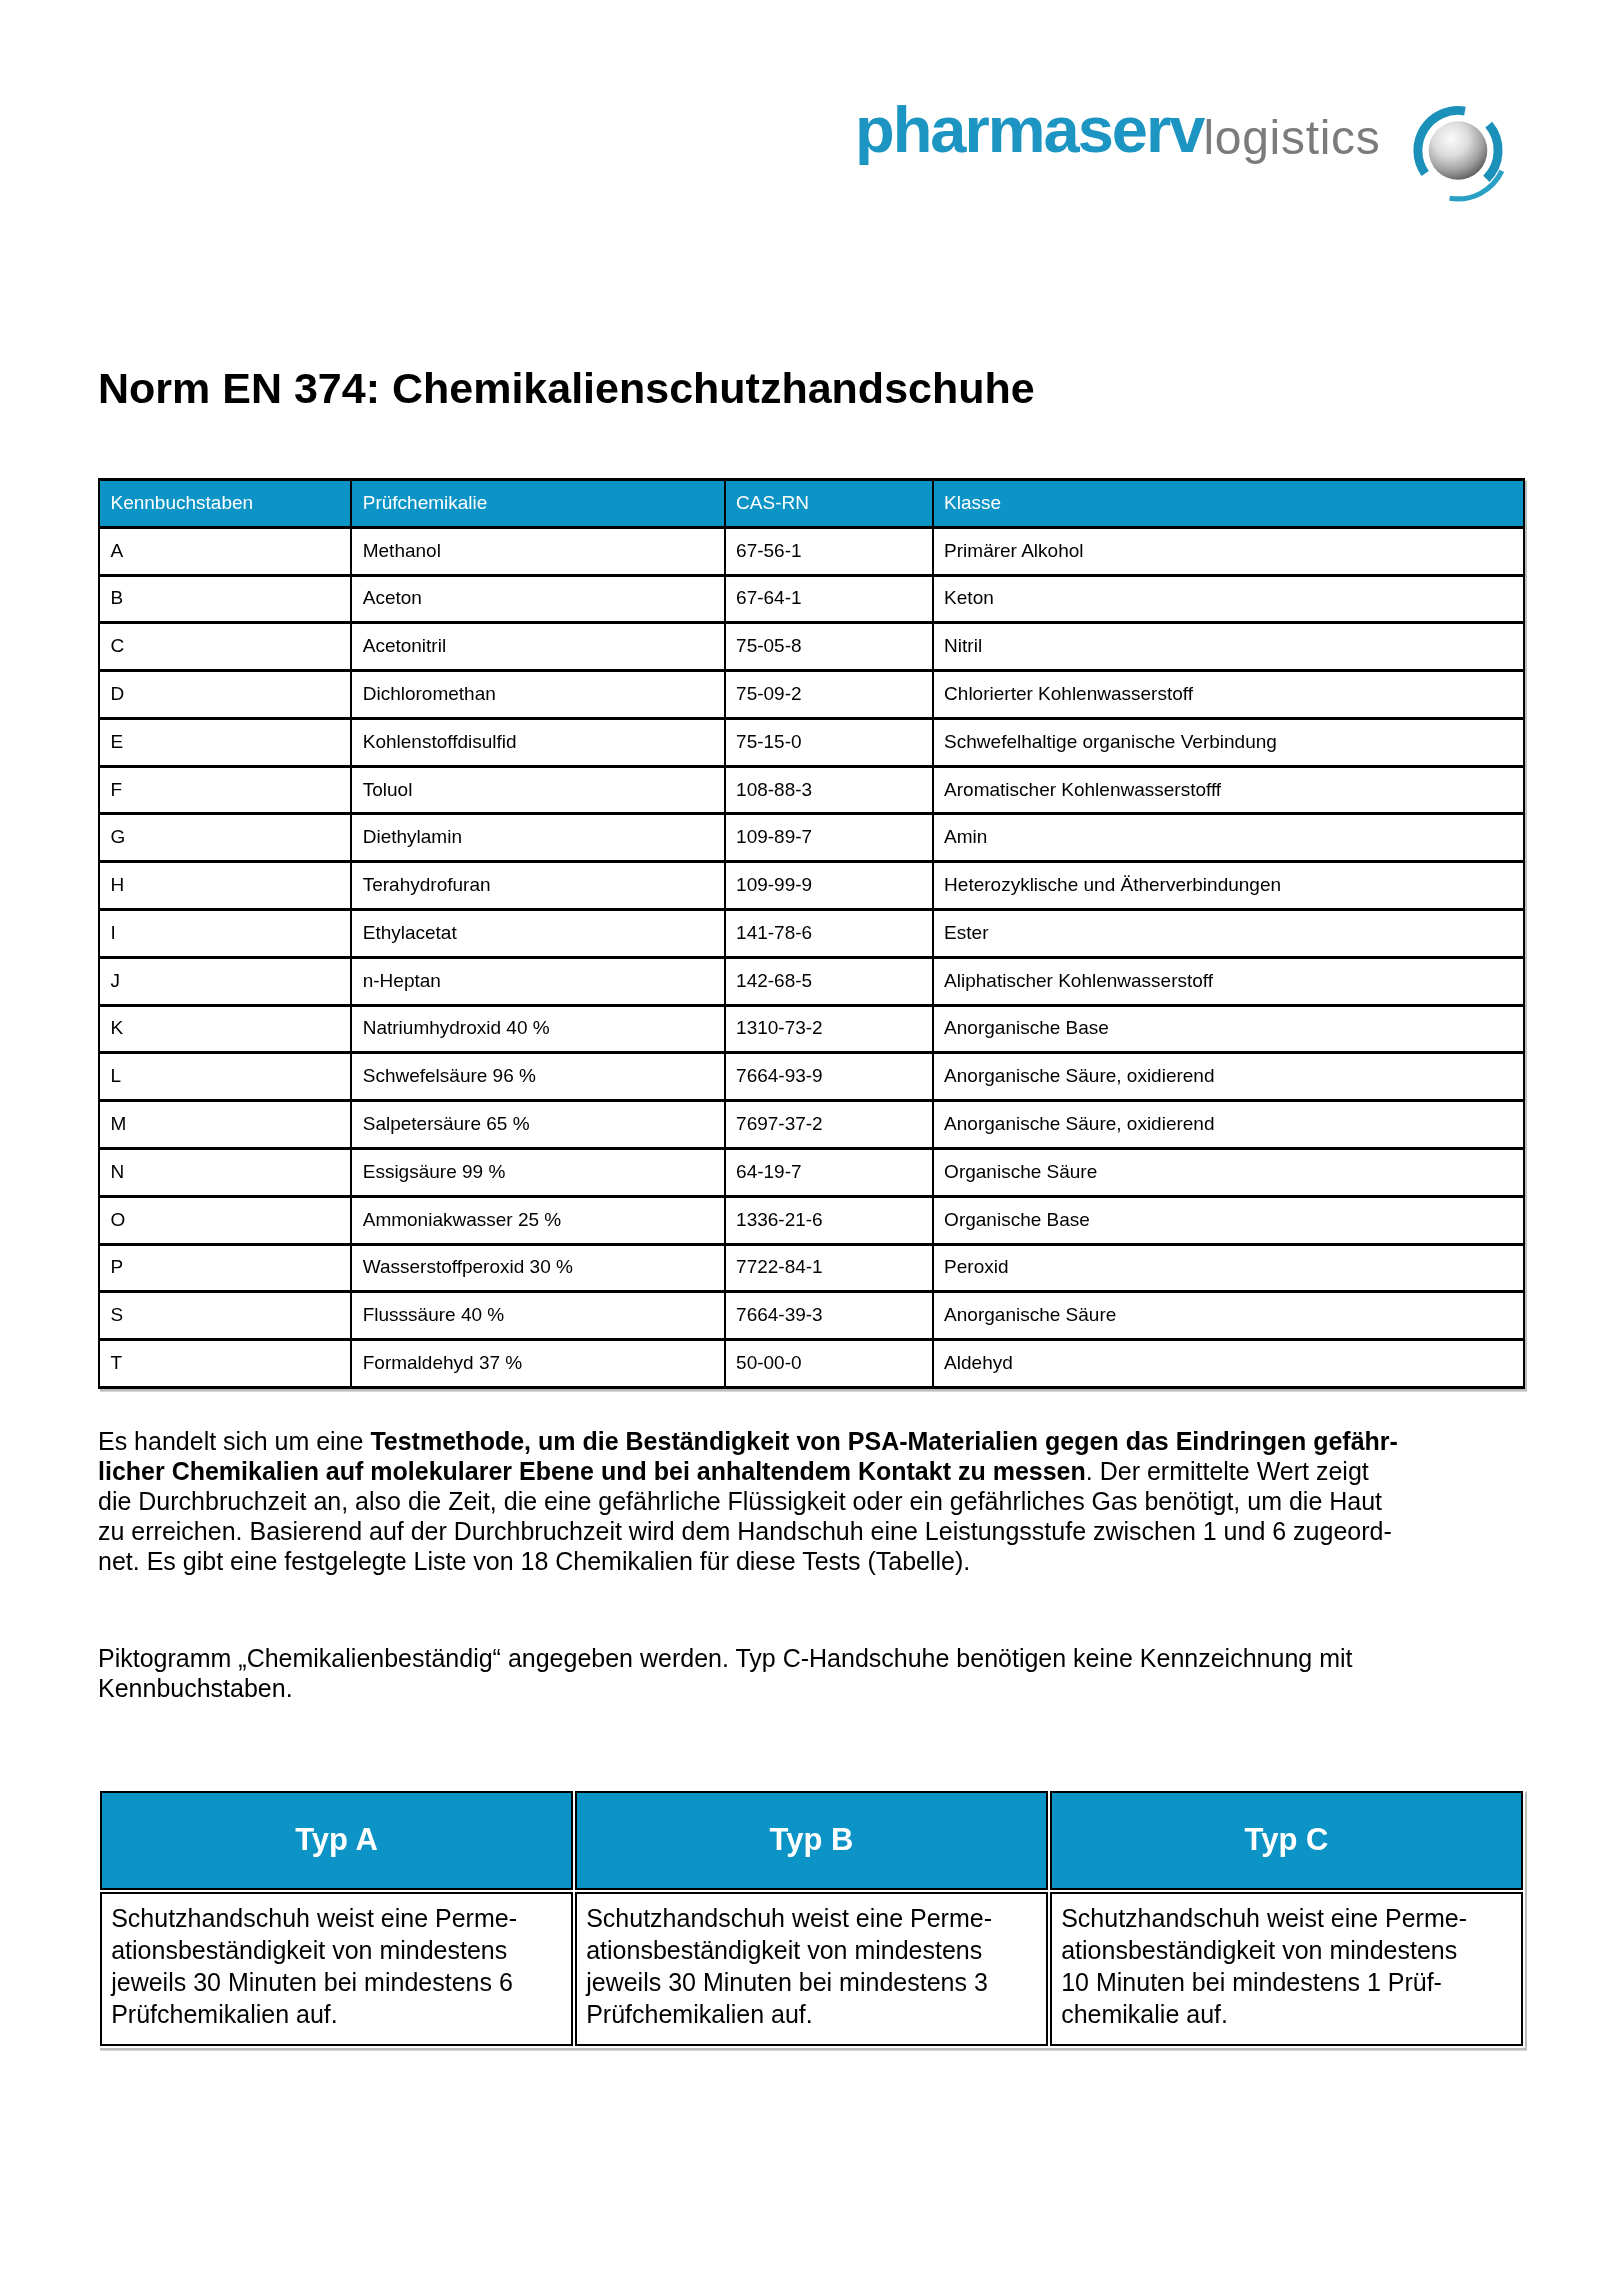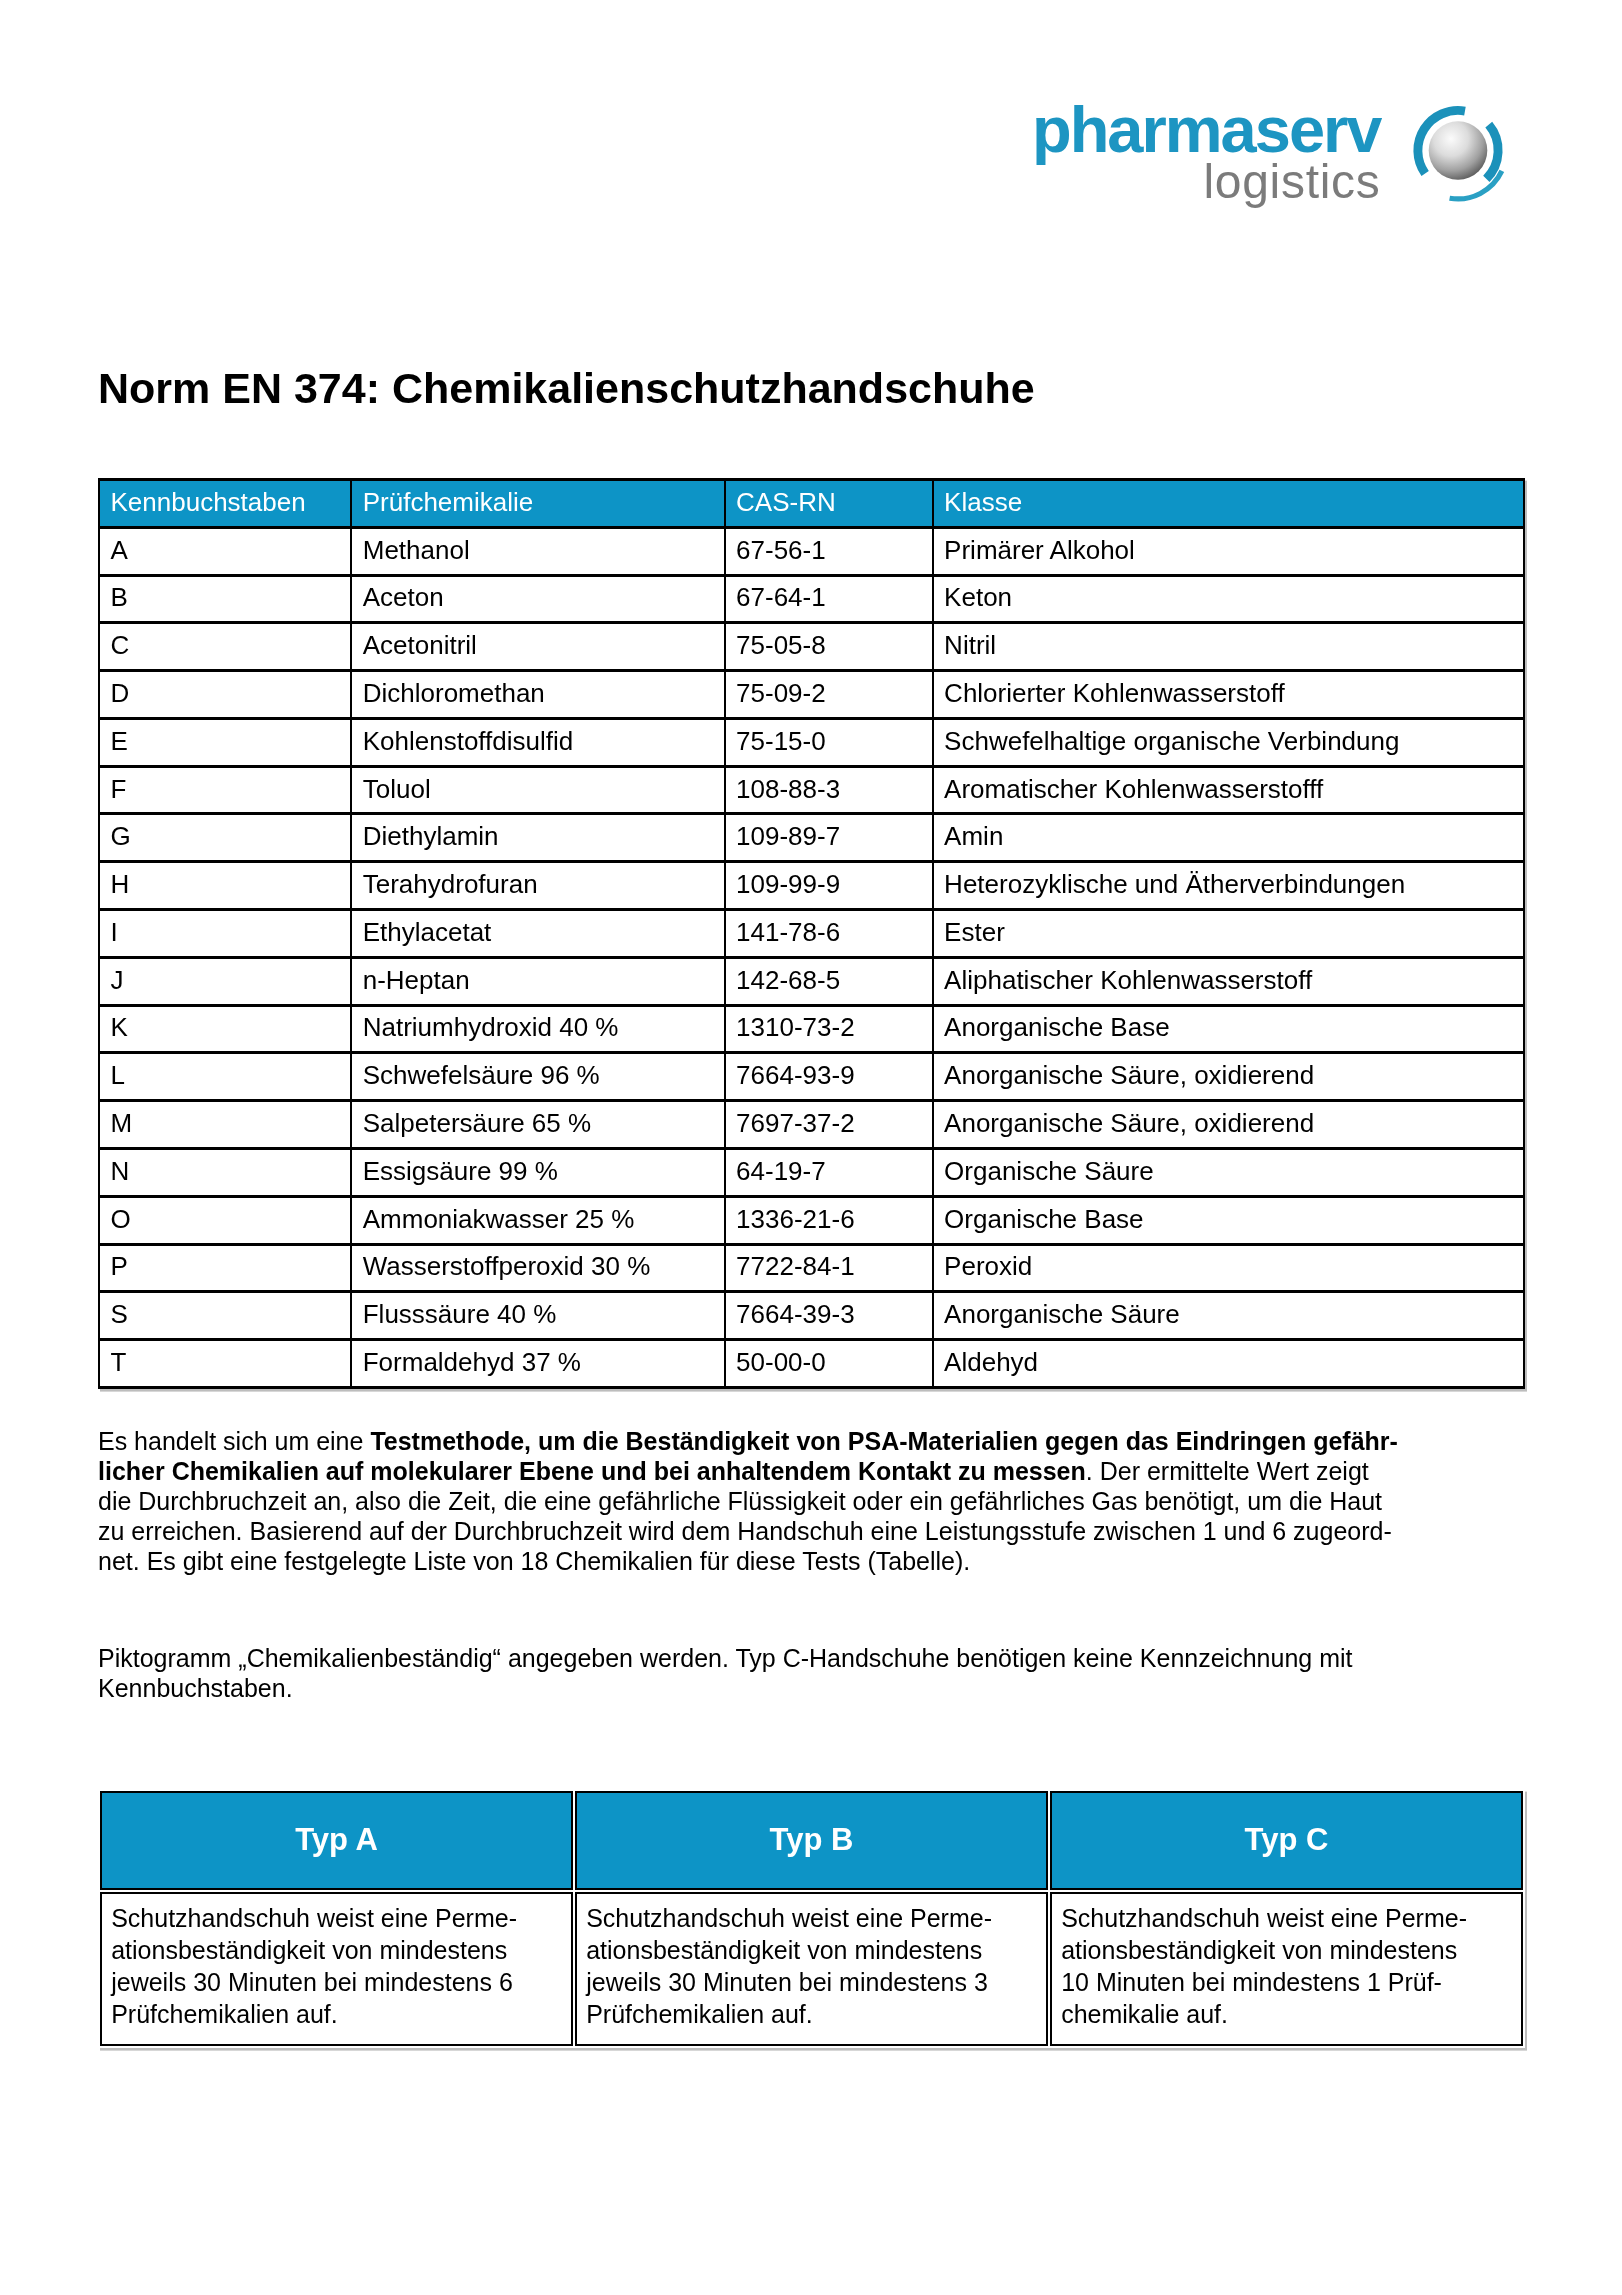--- a/index.html
+++ b/index.html
@@ -1,30 +1,30 @@
 <!DOCTYPE html>
 <html lang="de" style="font-size:10.5px"><head>
 <meta charset="utf-8">
 <style>
   html,body{margin:0;padding:0;background:#ffffff;}
   body{font-family:"Liberation Sans","DejaVu Sans",sans-serif;color:#000;}
   .page{width:1623px;height:2295px;box-sizing:border-box;padding:0 98px;position:relative;overflow:hidden;background:#fff;}
 
   
   .logo-row{display:flex;justify-content:flex-end;align-items:flex-start;padding-top:98px;height:124px;}
-  .logo-text{display:flex;flex-direction:column;align-items:flex-end;margin-right:10.5px;}
+  .logo-text{display:flex;flex-direction:row;align-items:flex-end;margin-right:10.5px;}
   .logo-brand{font-size:65px;font-weight:bold;letter-spacing:-2px;line-height:0.98;}
   .logo-sub{font-size:48px;font-weight:normal;letter-spacing:0.7px;line-height:1.0;margin-top:-3.9px;}
   .logo-globe{width:134px;height:121px;margin-top:-7.9px;}
 
   
   .title{font-size:43px;font-weight:bold;line-height:50px;margin:141px 0 0 0;}
 
   
-  table.chem{width:100%;border-collapse:collapse;margin-top:65px;font-size:26px;table-layout:fixed;
+  table.chem{width:100%;border-collapse:collapse;margin-top:65px;font-size:19px;table-layout:fixed;
              box-shadow:2px 2.6px 0 #bdbdbd;}
   table.chem th, table.chem td{
     border-left:2px solid #000;border-right:2px solid #000;
     border-top:3.3px solid #000;border-bottom:3.3px solid #000;
     padding:5.9px 10.5px 7.9px 10.5px;line-height:31px;text-align:left;vertical-align:top;
     overflow:hidden;white-space:nowrap;}
   table.chem th{background:#0d94c6;color:#fff;font-weight:normal;}
   .col-k{width:17.7%;} .col-p{width:26.2%;} .col-c{width:14.6%;} .col-kl{width:41.5%;}
 
   

